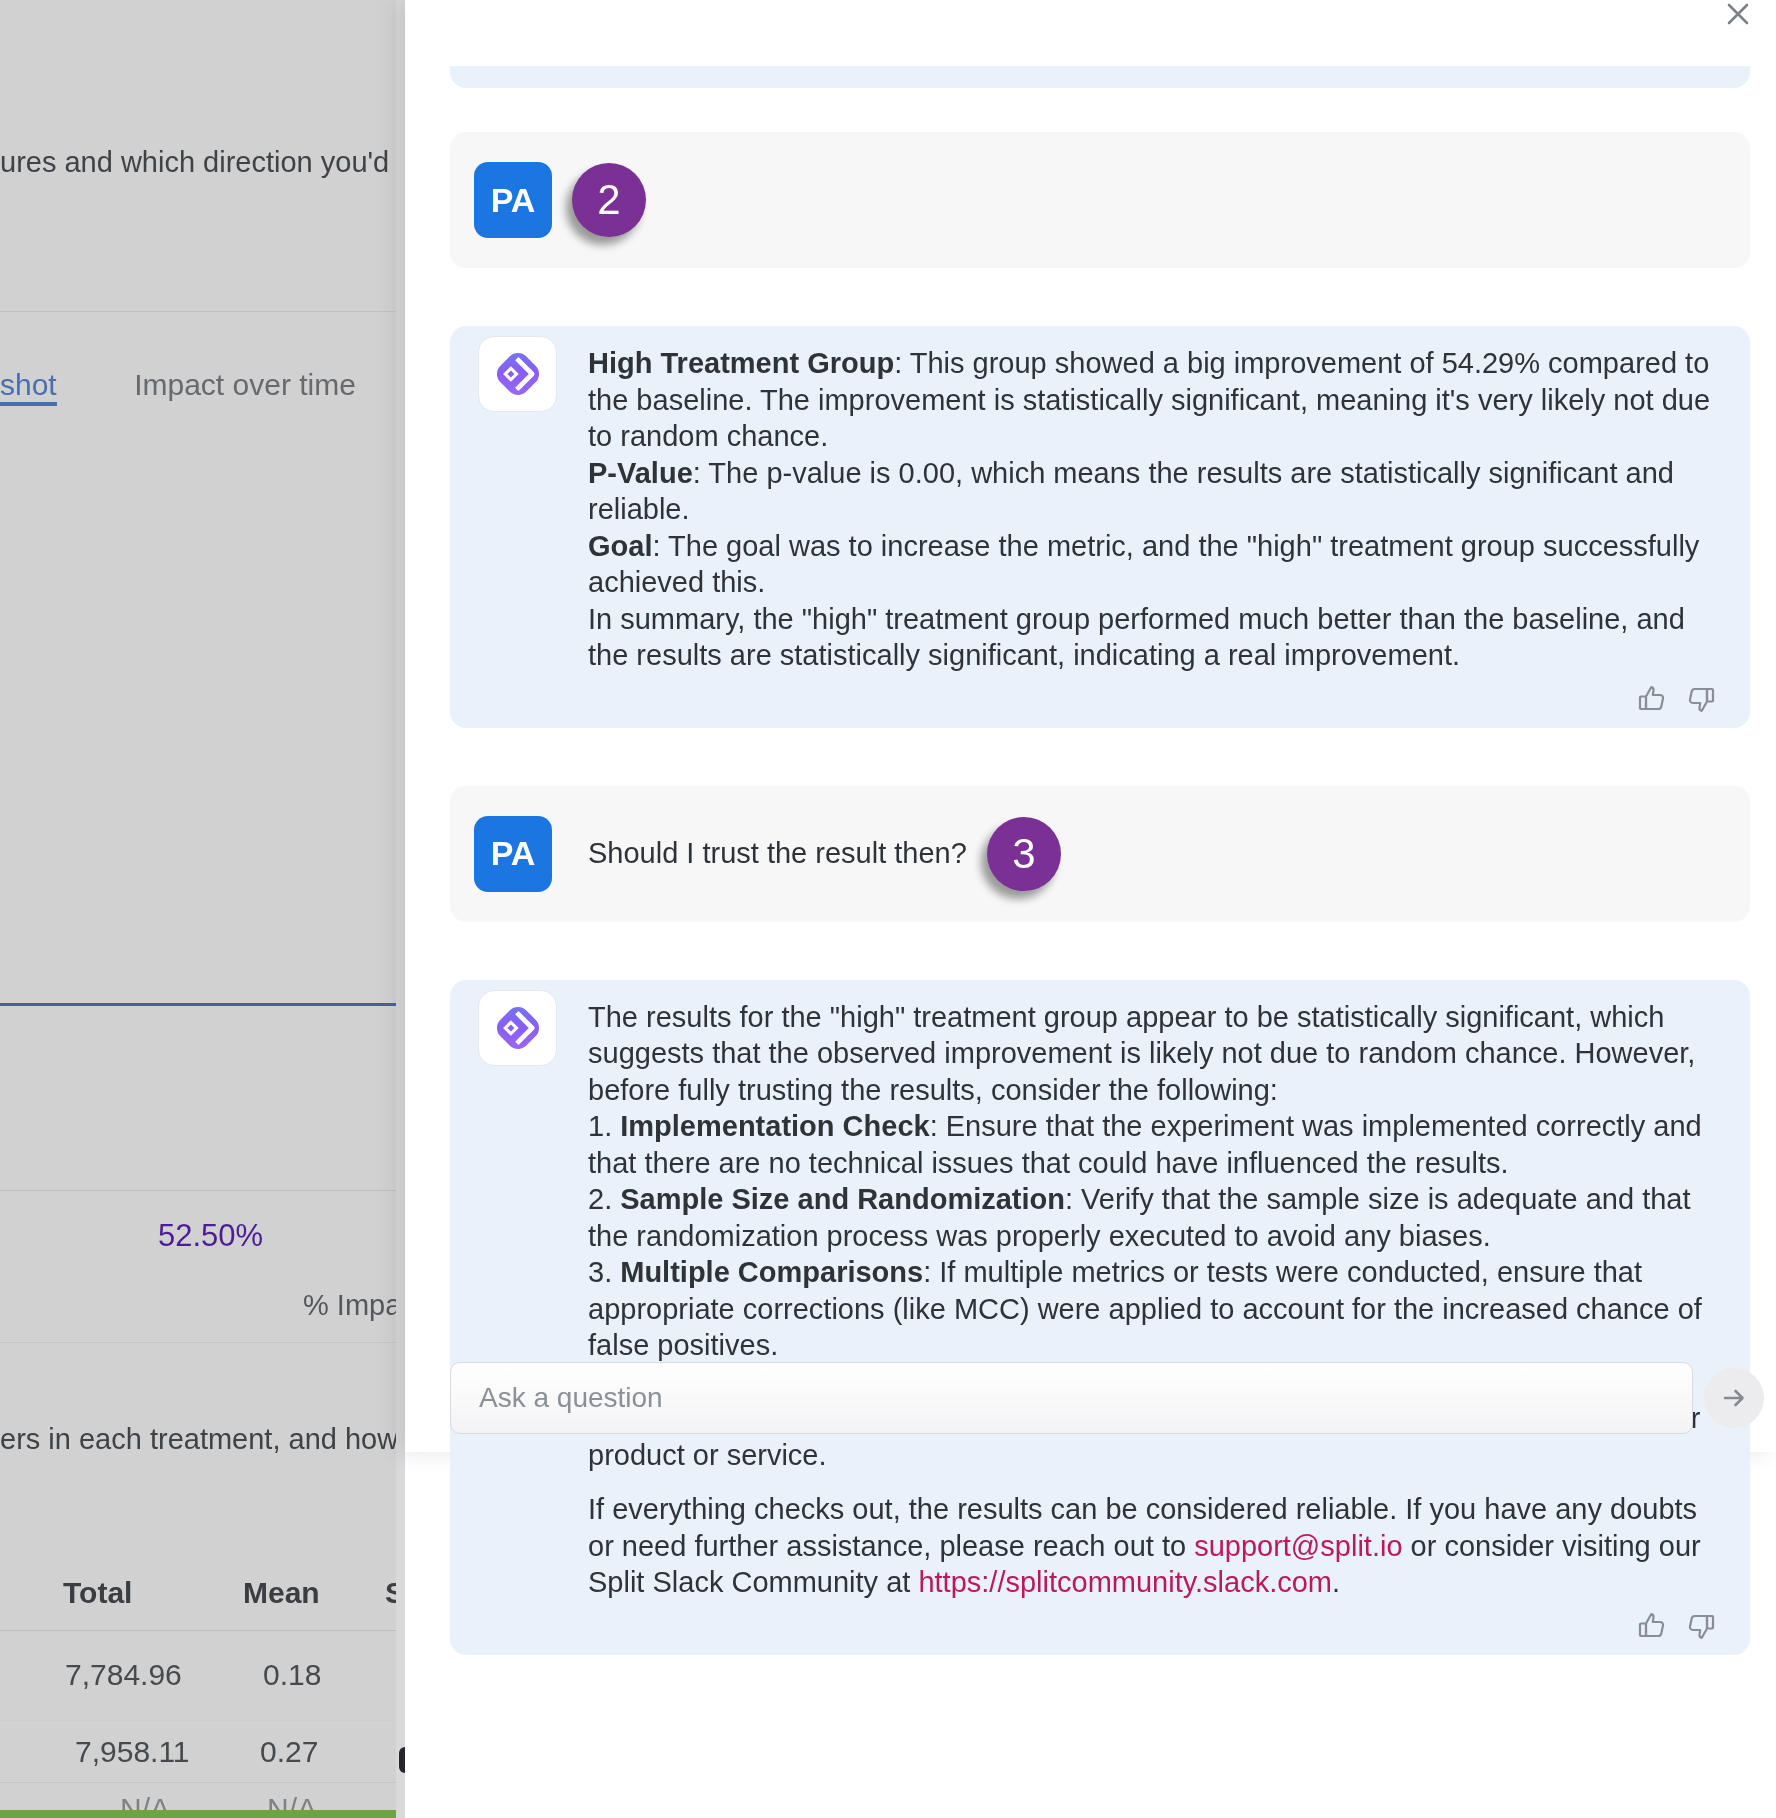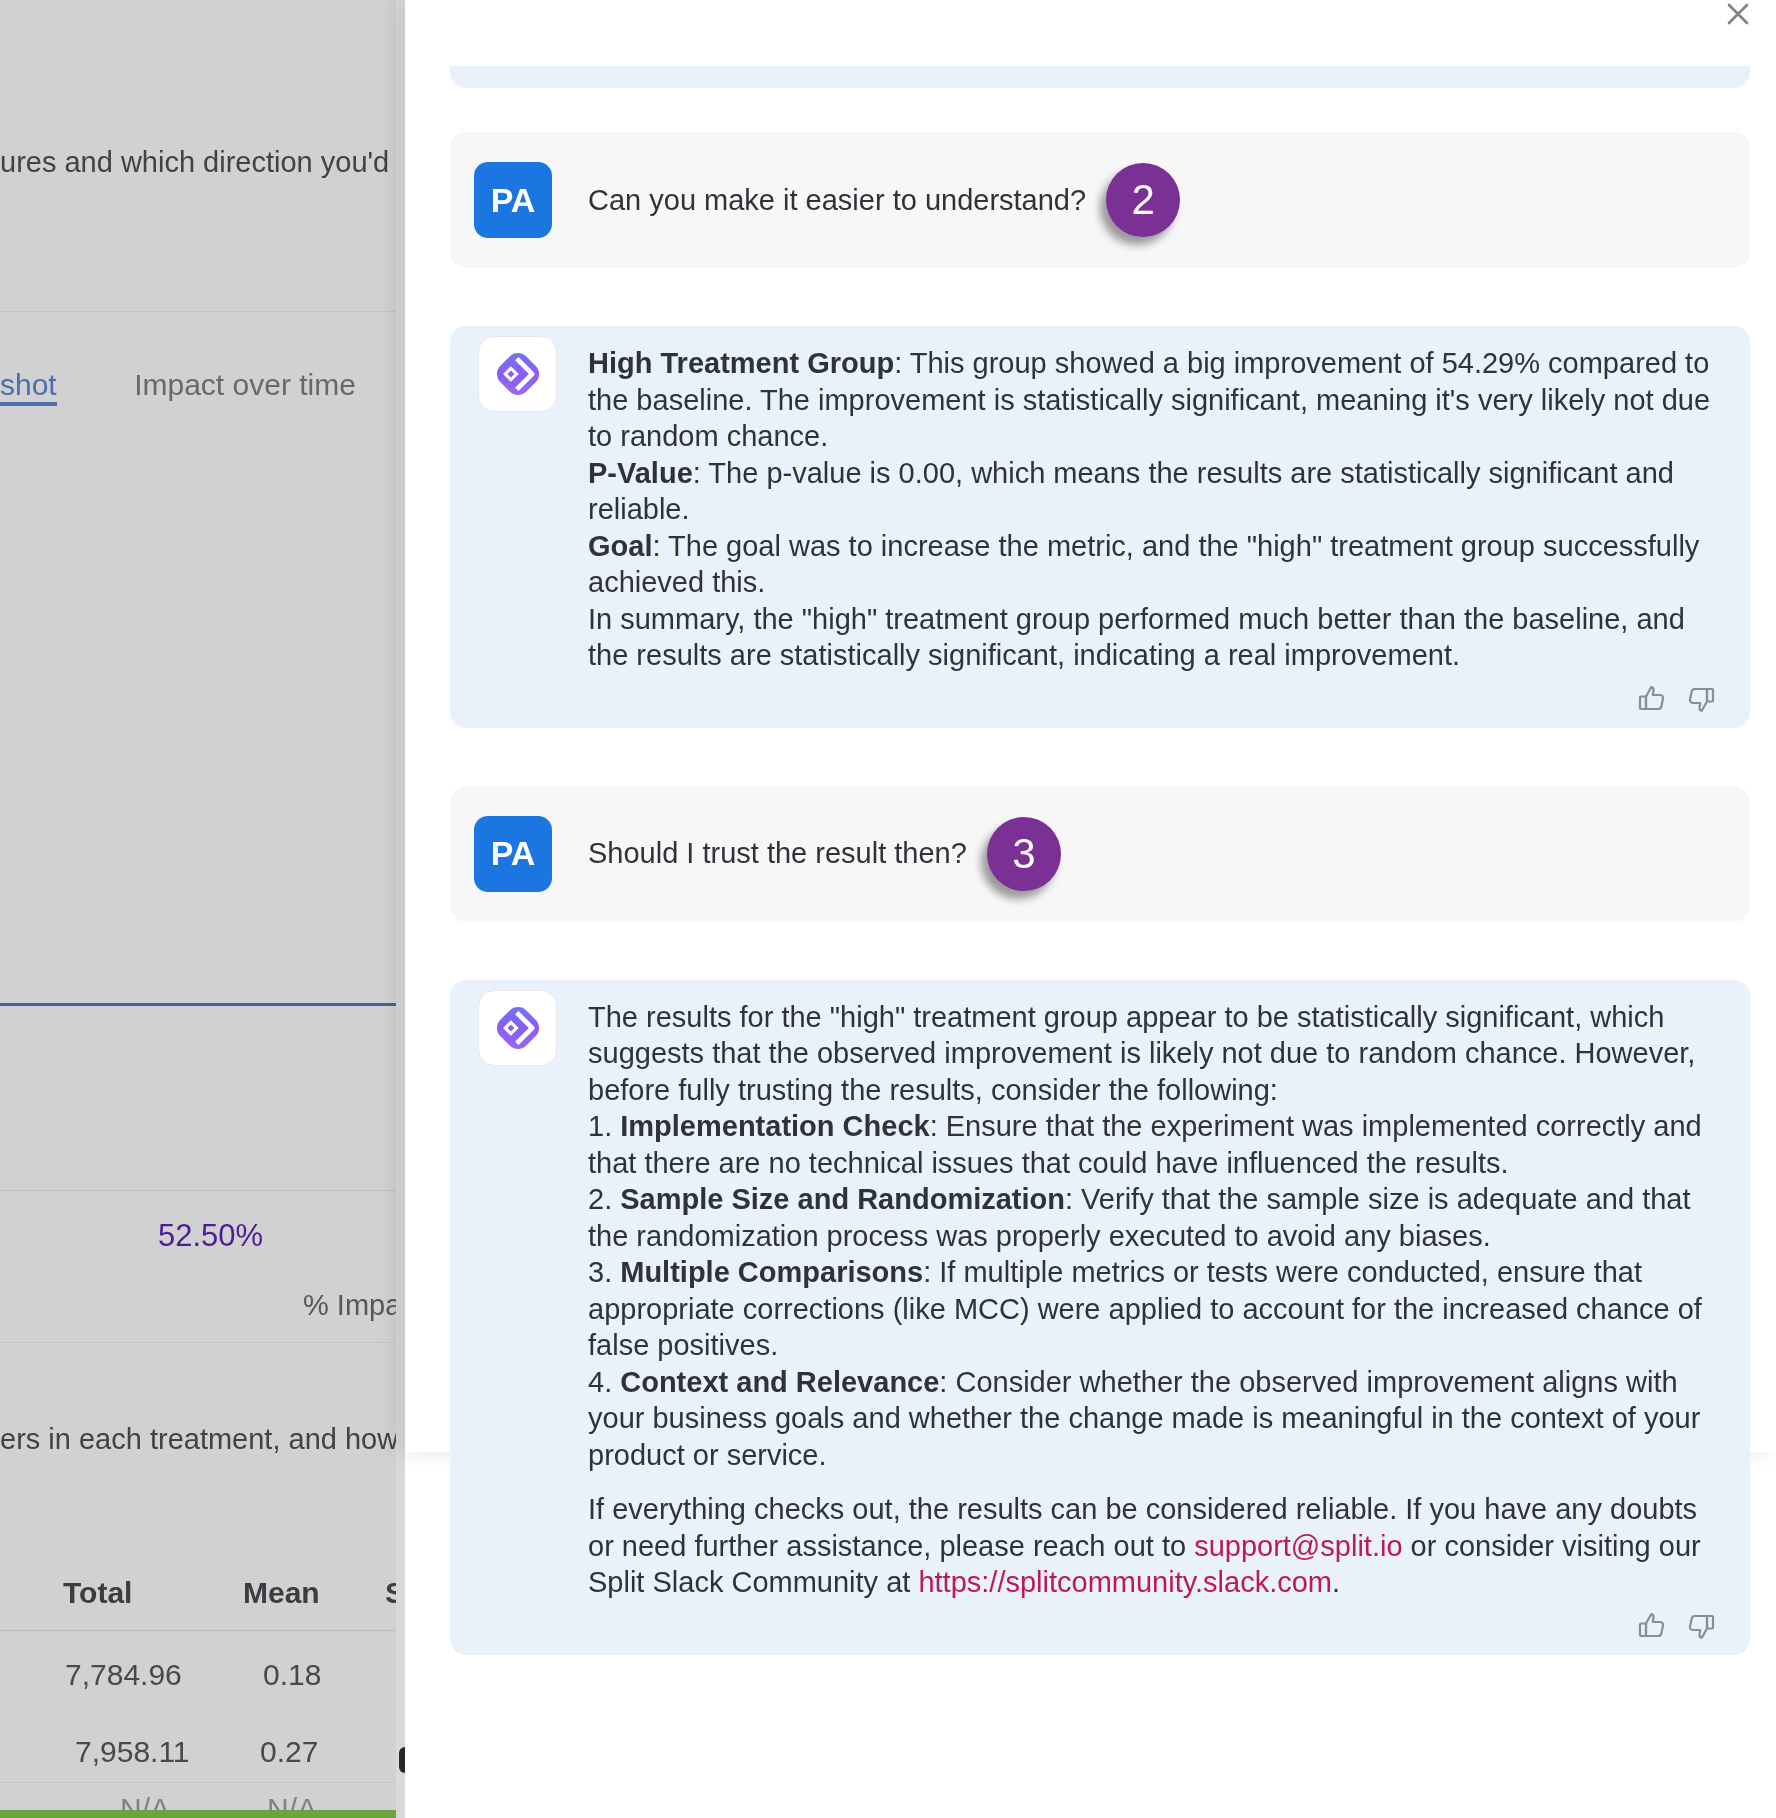--- a/index.html
+++ b/index.html
@@ -149,21 +149,20 @@
   <div class="close-btn">
     <svg viewBox="0 0 36 36" fill="none">
       <path d="M9 9 L27 27 M27 9 L9 27" stroke="#7d8188" stroke-width="2.6" stroke-linecap="round"></path>
     </svg>
   </div>
 
   <div class="messages">
       <div class="partial-bubble"></div>
       <div class="user-card">
         <div class="user-avatar">PA</div>
-        <span class="user-text">Can you make it easier to understand?</span>
         <div class="badge">2</div>
       </div>
       <div class="ai-bubble">
         <div class="ai-avatar">
           <svg viewBox="0 0 44 44">
             <defs>
               <linearGradient id="spg" x1="0" y1="0" x2="1" y2="1">
                 <stop offset="0" stop-color="#6f79f0"></stop>
                 <stop offset="0.5" stop-color="#8a5cf6"></stop>
                 <stop offset="1" stop-color="#9a6cf0"></stop>
@@ -237,13 +236,21 @@
           <button class="fb-btn"><svg viewBox="0 0 32 34">
               <g transform="rotate(180 16 17)">
                 <path d="M10 14.5 L15.2 5.2 c1.5.3 2.5 1.7 2.3 3.2 L16.8 13 h7.4 c1.9 0 3.2 1.7 2.8 3.5 l-1.7 8 c-.3 1.5-1.6 2.5-3.1 2.5 H10 Z" fill="none" stroke="#8a8e94" stroke-width="2.2" stroke-linejoin="round"></path>
                 <rect x="4" y="14.5" width="6" height="12.5" rx="1" fill="none" stroke="#8a8e94" stroke-width="2.2"></rect>
               </g>
             </svg></button>
         </div>
       </div>
     </div>
 
+  <div class="input-row">
+    <input class="ask-input" type="text" placeholder="Ask a question" style="">
+    <button class="send-btn">
+      <svg viewBox="0 0 32 32" fill="none">
+        <path d="M7 16 H24 M17.5 9 L24.5 16 L17.5 23" stroke="#86898f" stroke-width="2.6" stroke-linecap="round" stroke-linejoin="round"></path>
+      </svg>
+    </button>
+  </div>
 </div>
 
 </body></html>

